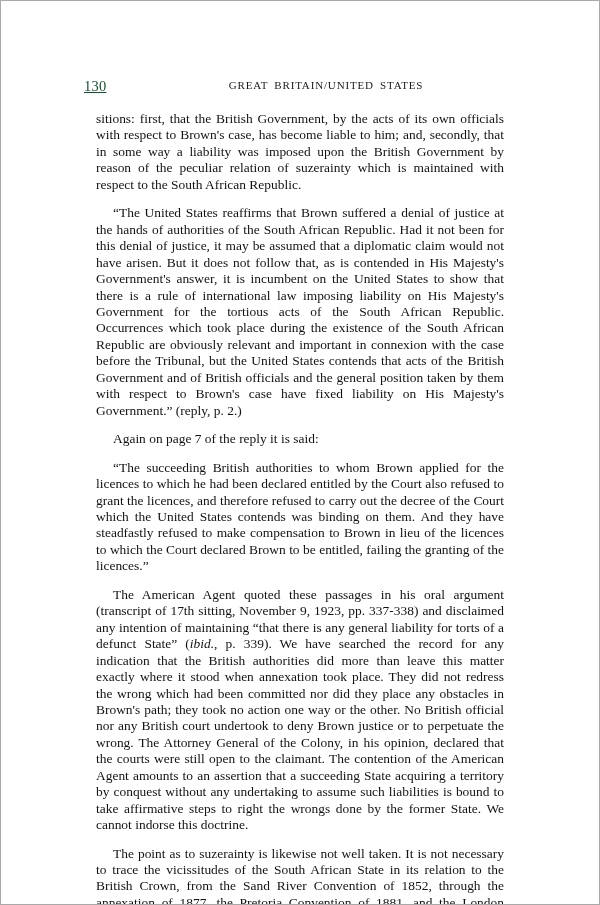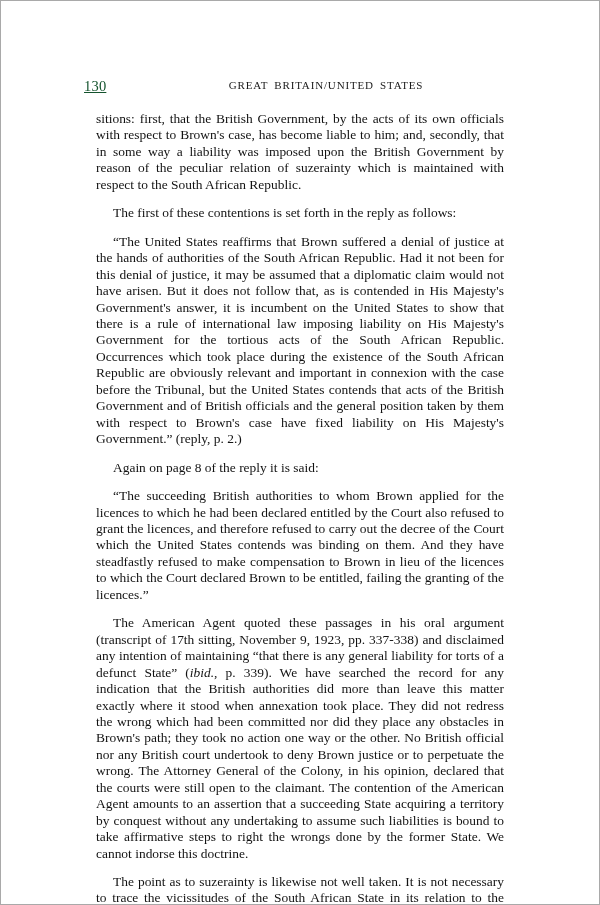--- a/index.html
+++ b/index.html
@@ -85,22 +85,21 @@
 <div class="page">
   <div class="page-inner">
 
     <div class="running-head-row">
       <div class="folio">130</div>
       <div class="running-head">GREAT BRITAIN/UNITED STATES</div>
     </div>
 
     <div class="body-text">
       <p class="no-indent">sitions: first, that the British Government, by the acts of its own officials with respect to Brown's case, has become liable to him; and, secondly, that in some way a liability was imposed upon the British Government by reason of the peculiar relation of suzerainty which is maintained with respect to the South African Republic.</p>
-      <p>The first of these contentions is set forth in the reply as follows:</p>
       <p class="quote">“The United States reaffirms that Brown suffered a denial of justice at the hands of authorities of the South African Republic. Had it not been for this denial of justice, it may be assumed that a diplomatic claim would not have arisen. But it does not follow that, as is contended in His Majesty's Government's answer, it is incumbent on the United States to show that there is a rule of international law imposing liability on His Majesty's Government for the tortious acts of the South African Republic. Occurrences which took place during the existence of the South African Republic are obviously relevant and important in connexion with the case before the Tribunal, but the United States contends that acts of the British Government and of British officials and the general position taken by them with respect to Brown's case have fixed liability on His Majesty's Government.” (reply, p. 2.)</p>
-      <p>Again on page 8 of the reply it is said:</p>
+      <p>Again on page 7 of the reply it is said:</p>
       <p class="quote">“The succeeding British authorities to whom Brown applied for the licences to which he had been declared entitled by the Court also refused to grant the licences, and therefore refused to carry out the decree of the Court which the United States contends was binding on them. And they have steadfastly refused to make compensation to Brown in lieu of the licences to which the Court declared Brown to be entitled, failing the granting of the licences.”</p>
       <p>The American Agent quoted these passages in his oral argument (transcript of 17th sitting, November 9, 1923, pp. 337-338) and disclaimed any intention of maintaining “that there is any general liability for torts of a defunct State” (<i>ibid.</i>, p. 339). We have searched the record for any indication that the British authorities did more than leave this matter exactly where it stood when annexation took place. They did not redress the wrong which had been committed nor did they place any obstacles in Brown's path; they took no action one way or the other. No British official nor any British court undertook to deny Brown justice or to perpetuate the wrong. The Attorney General of the Colony, in his opinion, declared that the courts were still open to the claimant. The contention of the American Agent amounts to an assertion that a succeeding State acquiring a territory by conquest without any undertaking to assume such liabilities is bound to take affirmative steps to right the wrongs done by the former State. We cannot indorse this doctrine.</p>
       <p>The point as to suzerainty is likewise not well taken. It is not necessary to trace the vicissitudes of the South African State in its relation to the British Crown, from the Sand River Convention of 1852, through the annexation of 1877, the Pretoria Convention of 1881, and the London Convention of 1884, to the definitive annexation in 1900. We may grant that a special relation between Great Britain and the South African State, varying considerably in its scope and significance from time to time, existed from the beginning. No doubt Great Britain's position in South Africa imposed upon her a peculiar status and responsibility. She repeatedly declared and asserted her authority as the so-called paramount Power in the region; but the authority which she exerted over the South African Republic certainly at the time of the occurrences here under consideration, in our judgment fell far short of what would be required to make her responsible for the wrong inflicted upon Brown. Concededly, the general relation of suzerainty created by the Pretoria Convention of 1881 (reply, p. 26), survived after the concluding of the London Convention</p>
     </div>
 
   </div>
 </div>
 
 </body></html>

